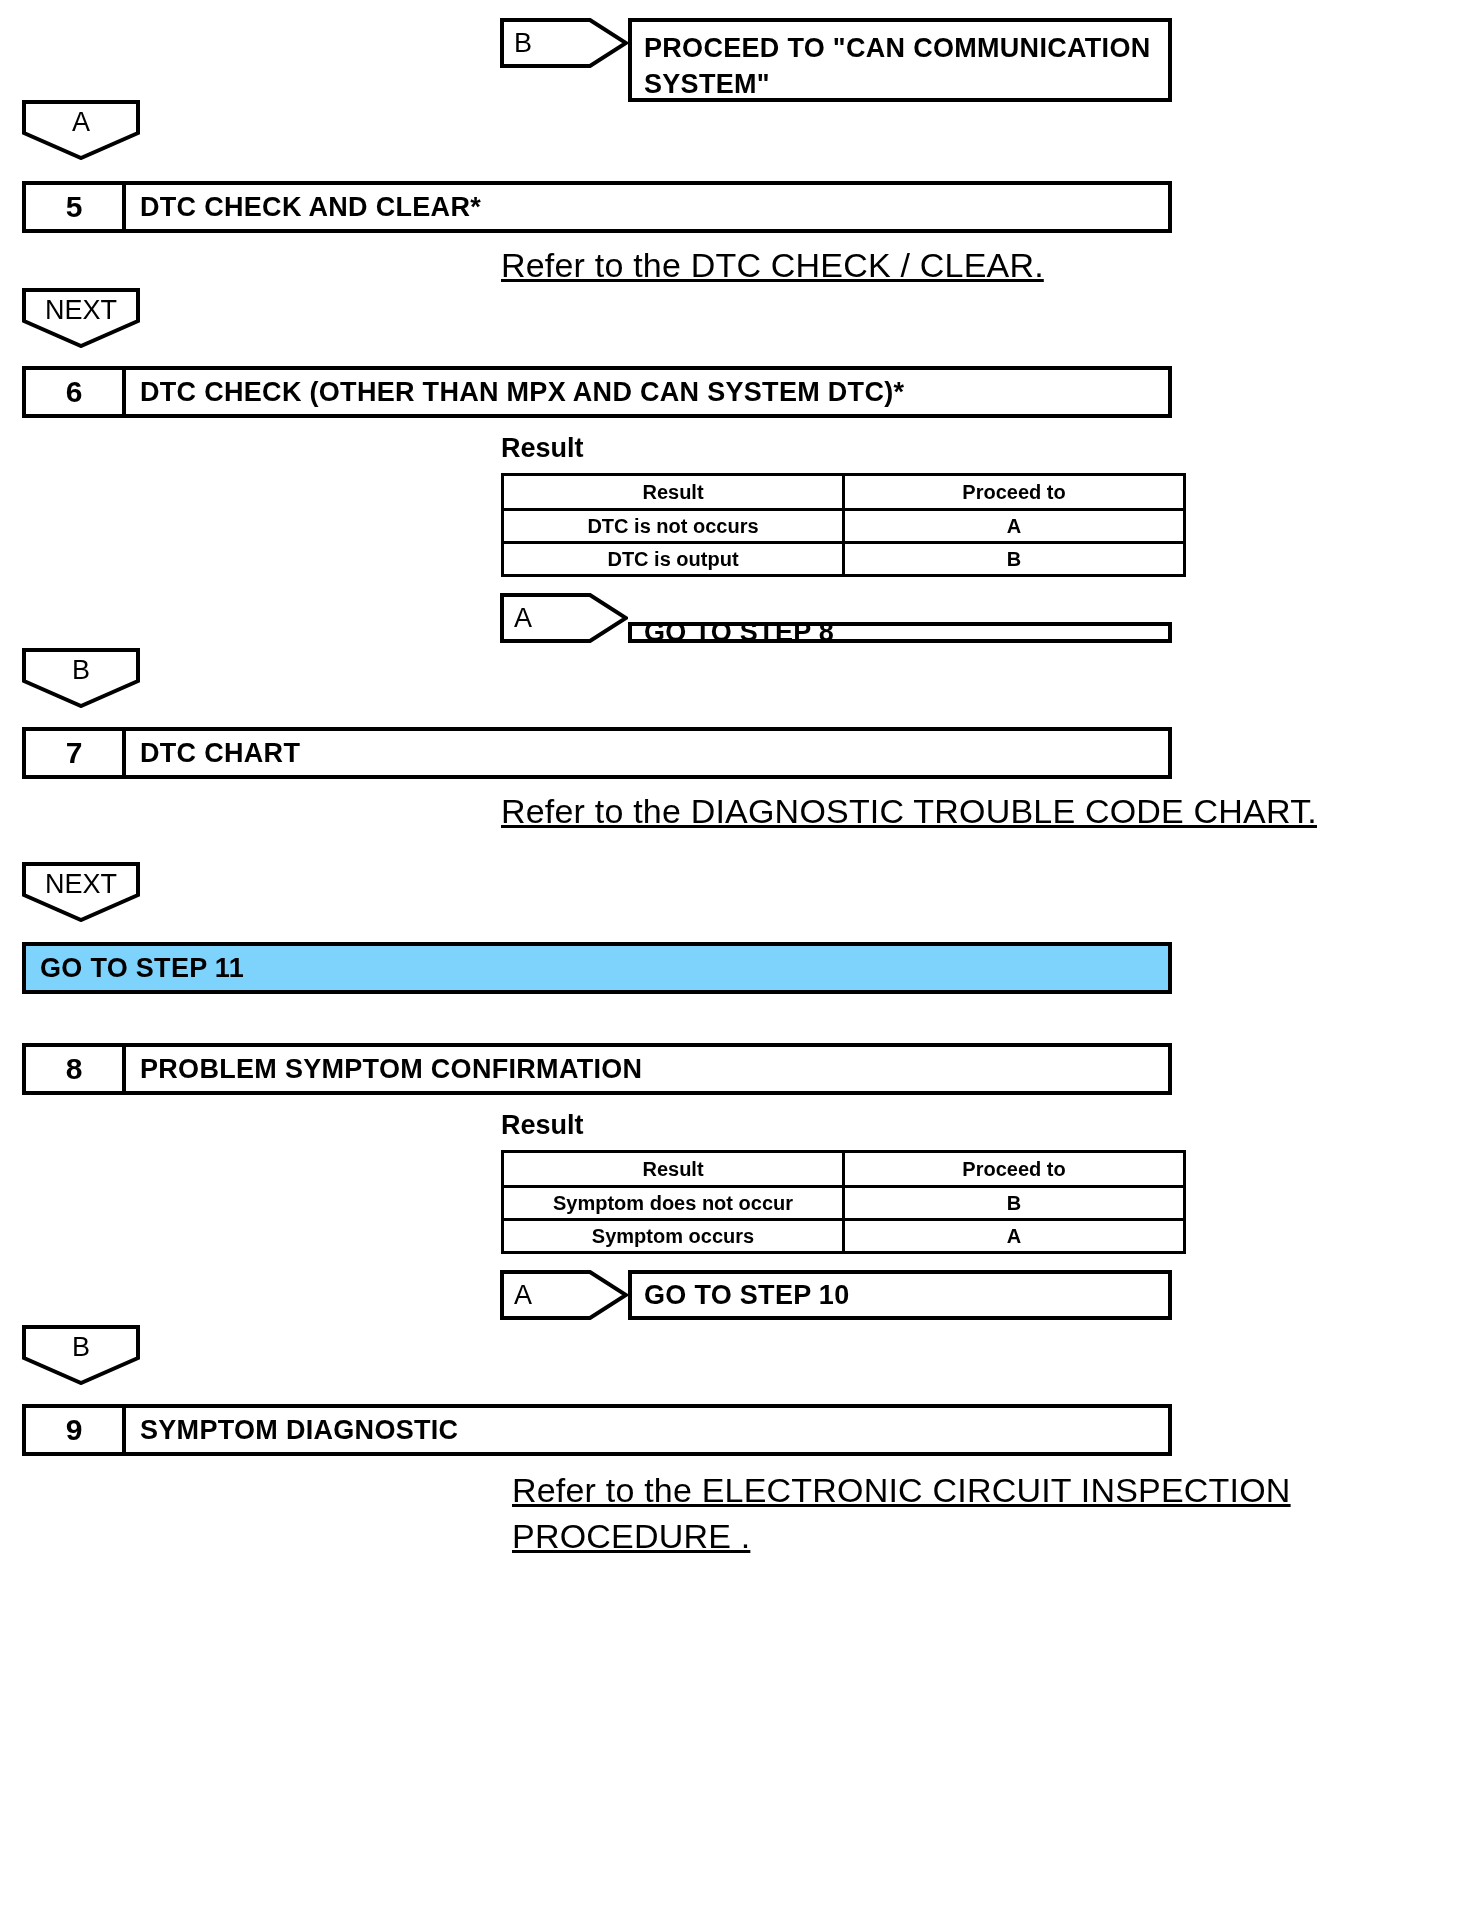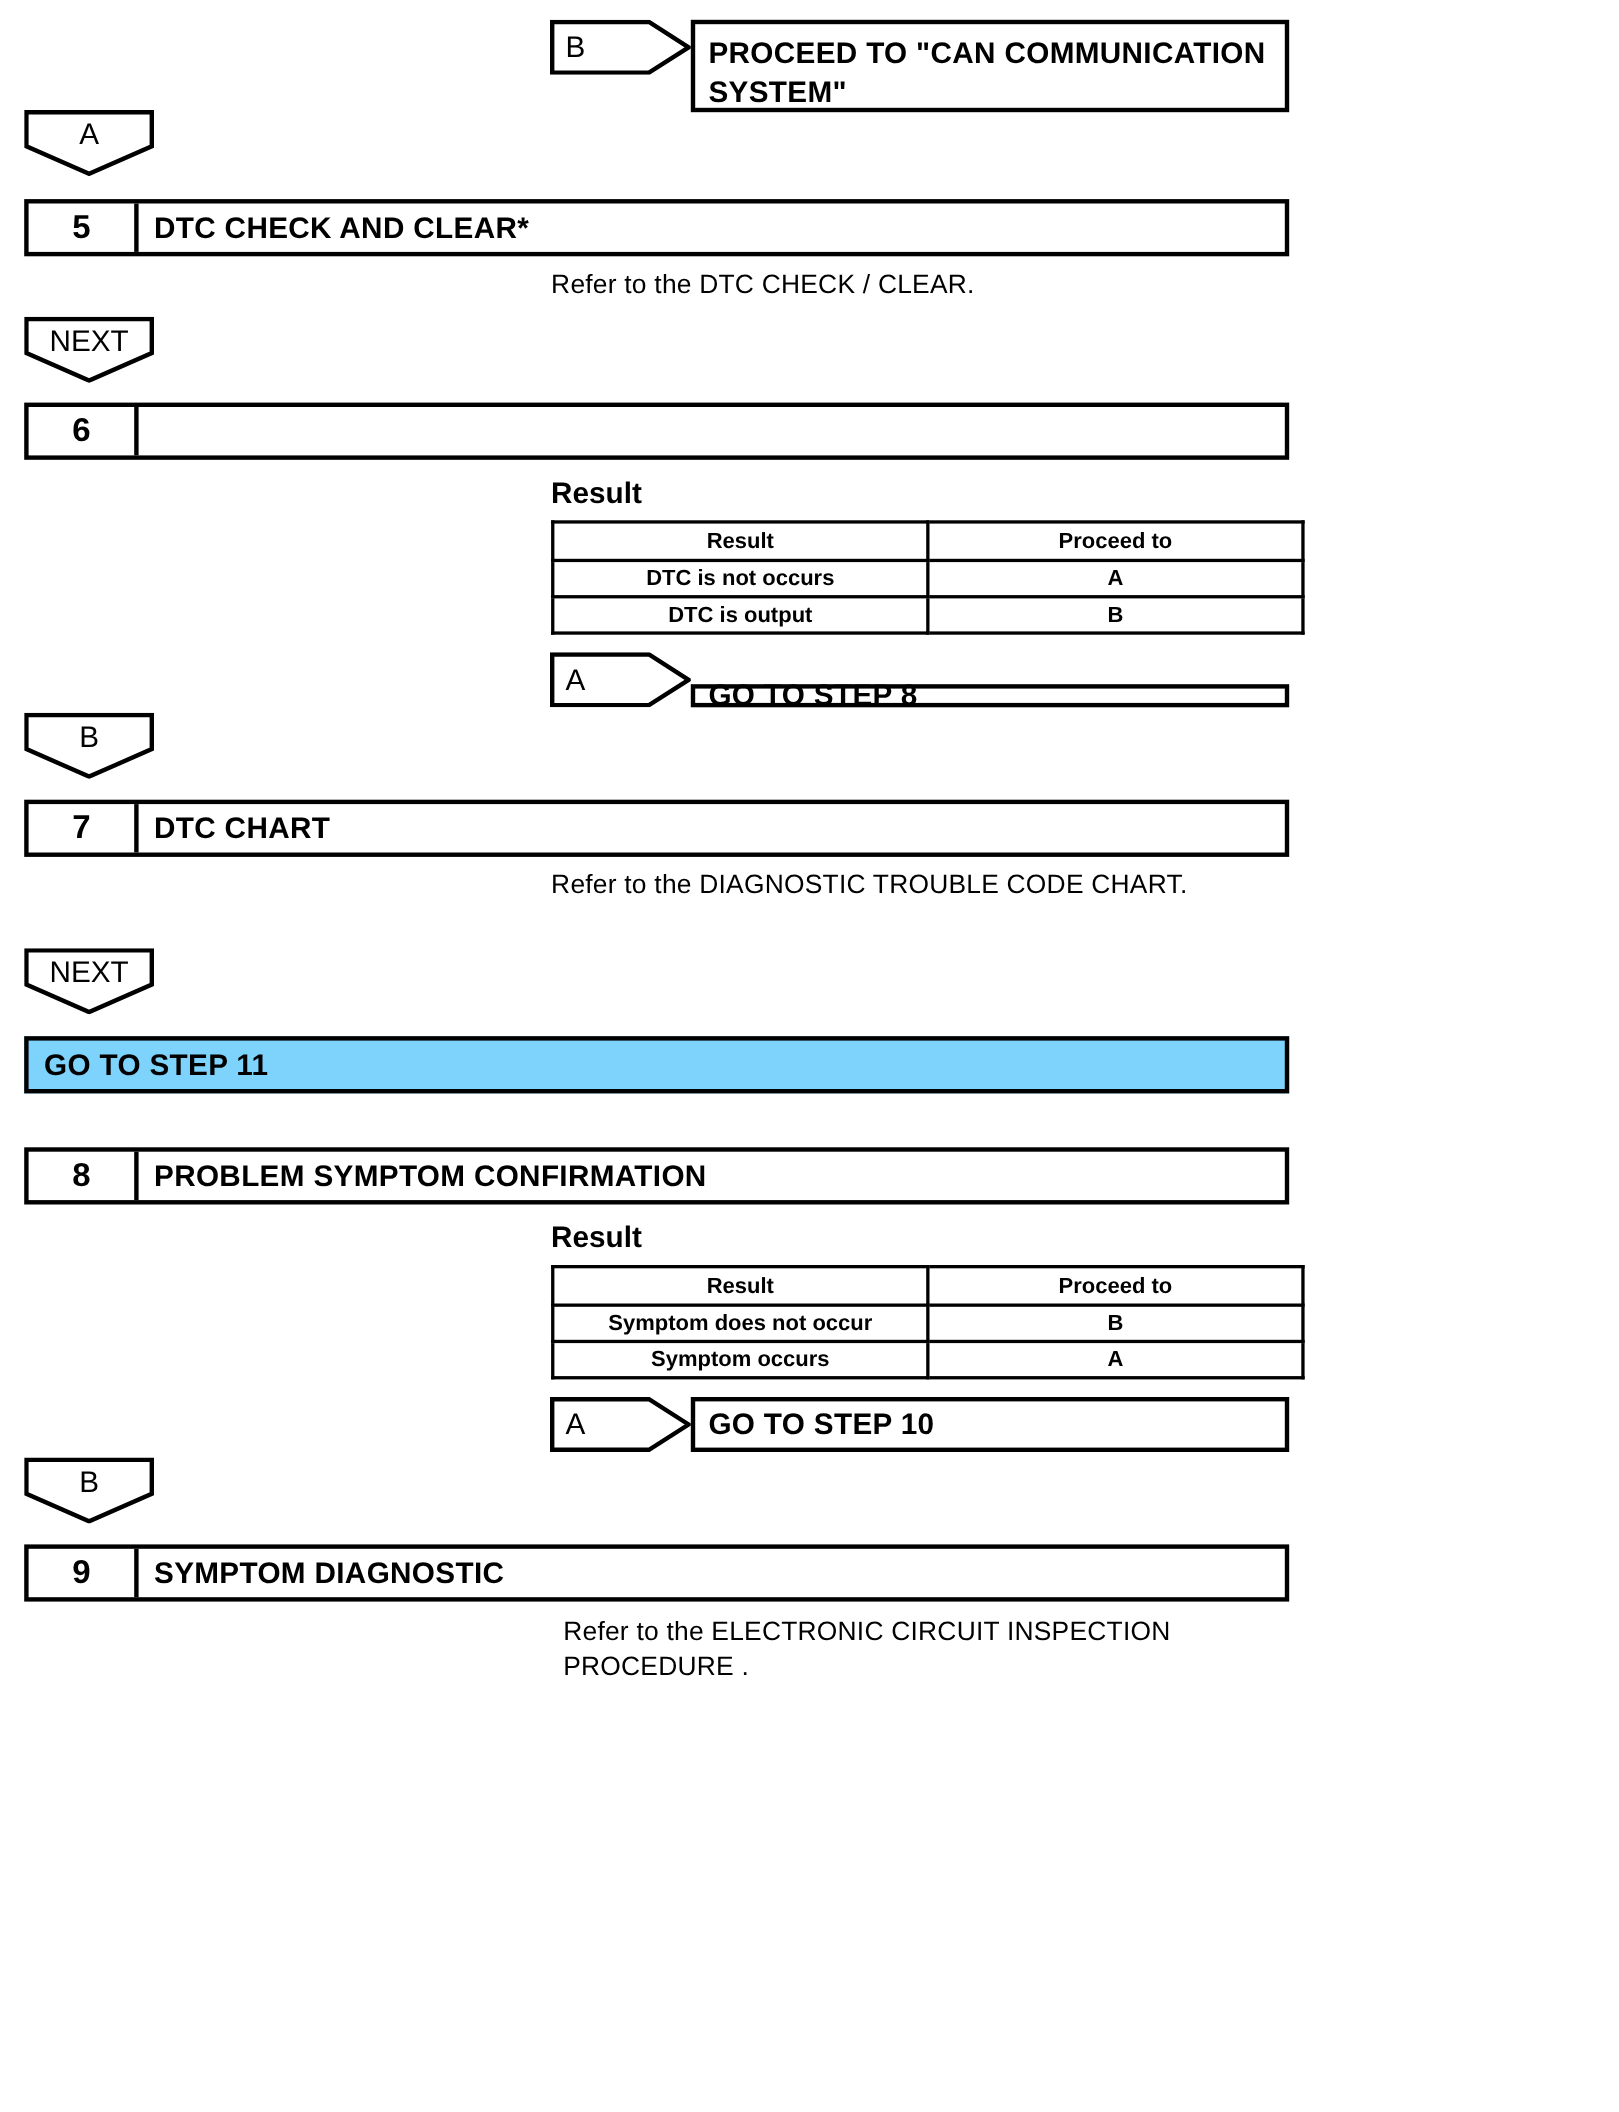--- a/index.html
+++ b/index.html
@@ -121,25 +121,26 @@
   }
   .conn-target-box.tall {
     align-items: flex-start;
     padding-top: 8px;
     line-height: 1.34;
   }
 
   
   .note {
     position: absolute;
-    font-size: 24px;
+    font-size: 34px;
     font-weight: normal;
     line-height: 1.34;
     letter-spacing: 0.2px;
     white-space: pre-line;
+    text-decoration: underline;
   }
 
   
   .result-label {
     position: absolute;
     font-size: 27px;
     font-weight: bold;
   }
 
   
@@ -194,20 +195,21 @@
 
   <div class="down-conn" style="left:22px; top:288px;">
     <svg viewBox="0 0 118 60" preserveAspectRatio="none">
       <polygon points="2,2 116,2 116,33 59,58 2,33" fill="#fff" stroke="#000" stroke-width="4"></polygon>
     </svg>
     <span class="lbl">NEXT</span>
   </div>
 
   <div class="step-box" style="left:22px; top:366px; width:1150px; height:52px;">
     <div class="step-num">6</div>
+    <div class="step-title">DTC CHECK (OTHER THAN MPX AND CAN SYSTEM DTC)*</div>
   </div>
 
   <div class="result-label" style="left:501px; top:433px;">Result</div>
 
   <table class="res-table" style="left:501px; top:473px; width:676px;">
     <thead>
       <tr>
         <th class="c-result">Result</th>
         <th class="c-proceed">Proceed to</th>
       </tr>

